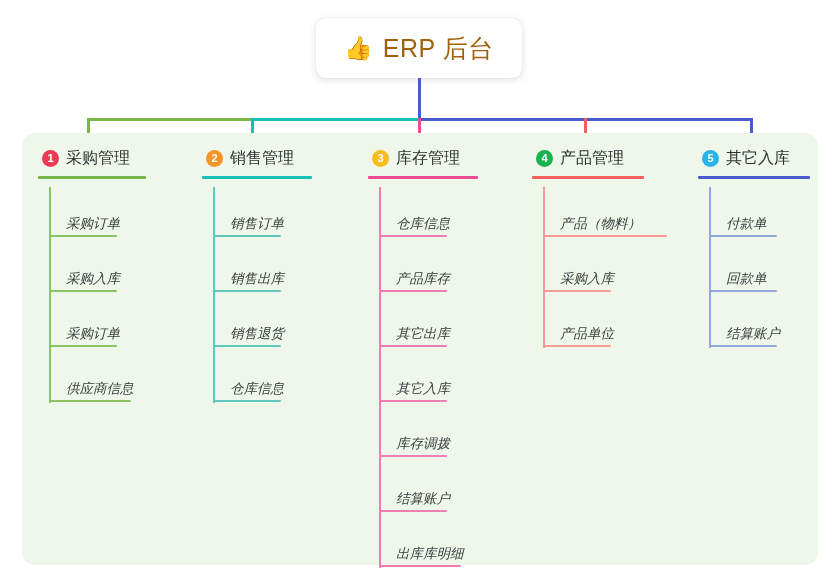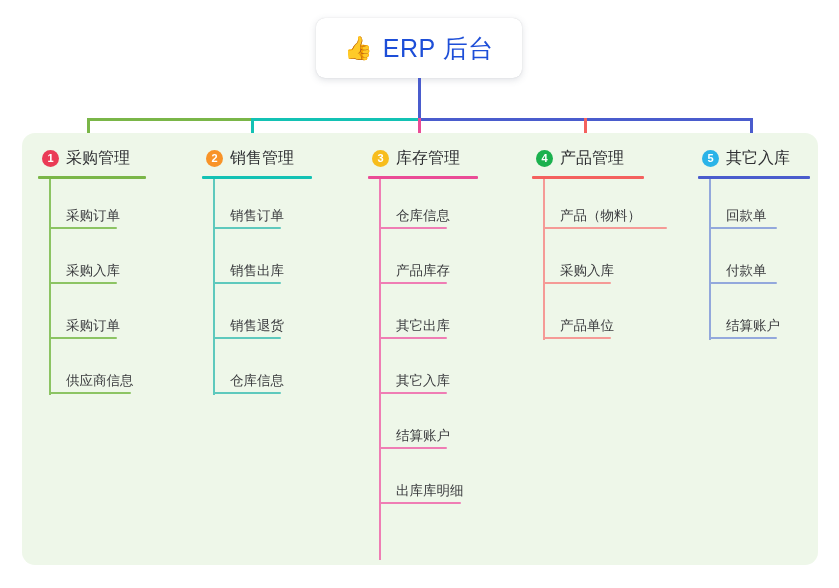--- a/index.html
+++ b/index.html
@@ -13,21 +13,21 @@
 
   
   .root-card{
     position:absolute;left:316px;top:18px;width:206px;height:60px;
     background:#ffffff;border-radius:9px;
     box-shadow:0 2px 7px rgba(80,90,110,.18), 0 0 1px rgba(60,60,70,.22);
     display:flex;align-items:center;justify-content:center;
     gap:10px;
   }
   .root-emoji{font-size:23px;line-height:1;font-family:"DejaVu Sans",sans-serif;}
-  .root-title{font-size:25px;color:#1d4ed8;letter-spacing:.5px;white-space:nowrap;}
+  .root-title{font-size:25px;color:#a16207;letter-spacing:.5px;white-space:nowrap;}
 
   
   #wires{position:absolute;left:0;top:0;width:839px;height:588px;}
 
   
   .panel{
     position:absolute;left:22px;top:133px;width:796px;height:432px;
     background:#eef7e9;border-radius:13px;
   }
 
@@ -36,21 +36,21 @@
   .col-head{display:flex;align-items:center;gap:7px;height:24px;padding-left:4px;}
   .badge{
     width:17px;height:17px;border-radius:50%;
     display:flex;align-items:center;justify-content:center;
     color:#fff;font-size:11px;font-weight:bold;line-height:1;
     flex:0 0 auto;
   }
   .head-label{font-size:16px;color:#2f3033;white-space:nowrap;}
   .head-rule{margin-top:6px;height:3px;border-radius:1px;}
 
-  .items{position:relative;margin-top:0;}
+  .items{position:relative;margin-top:8px;font-style:italic;}
   .spine{position:absolute;left:11px;top:0;width:2px;}
   .item{
     position:relative;height:55px;
   }
   .item-text{
     position:absolute;left:28px;bottom:9px;
     font-size:13.5px;color:#3a3b3e;white-space:nowrap;
   }
   .item-rule{
     position:absolute;left:11px;bottom:5px;height:2px;border-radius:1px;
@@ -154,20 +154,24 @@
           </div>
           <div class="item">
             <span class="item-text">其它出库</span>
             <div class="item-rule" style="background: rgb(239, 125, 180); width: 68px;"></div>
           </div>
           <div class="item">
             <span class="item-text">其它入库</span>
             <div class="item-rule" style="background: rgb(239, 125, 180); width: 68px;"></div>
           </div>
           <div class="item">
+            <span class="item-text">库存调拨</span>
+            <div class="item-rule" style="background: rgb(239, 125, 180); width: 68px;"></div>
+          </div>
+          <div class="item">
             <span class="item-text">结算账户</span>
             <div class="item-rule" style="background: rgb(239, 125, 180); width: 68px;"></div>
           </div>
           <div class="item">
             <span class="item-text">出库库明细</span>
             <div class="item-rule" style="background: rgb(239, 125, 180); width: 82px;"></div>
           </div>
         </div>
       </div>
       <div class="col" style="left: 532px;">
@@ -194,28 +198,28 @@
       </div>
       <div class="col" style="left: 698px;">
         <div class="col-head">
           <span class="badge" style="background: rgb(42, 179, 232);">5</span>
           <span class="head-label">其它入库</span>
         </div>
         <div class="head-rule" style="background: rgb(74, 92, 205); width: 112px;"></div>
         <div class="items">
           <div class="spine" style="background: rgb(147, 168, 220); height: 161px;"></div>
           <div class="item">
+            <span class="item-text">付款单</span>
+            <div class="item-rule" style="background: rgb(147, 168, 220); width: 68px;"></div>
+          </div>
+          <div class="item">
             <span class="item-text">回款单</span>
             <div class="item-rule" style="background: rgb(147, 168, 220); width: 68px;"></div>
           </div>
           <div class="item">
-            <span class="item-text">付款单</span>
-            <div class="item-rule" style="background: rgb(147, 168, 220); width: 68px;"></div>
-          </div>
-          <div class="item">
             <span class="item-text">结算账户</span>
             <div class="item-rule" style="background: rgb(147, 168, 220); width: 68px;"></div>
           </div>
         </div>
       </div>
     </div>
 
 </div>
 
 </body></html>

